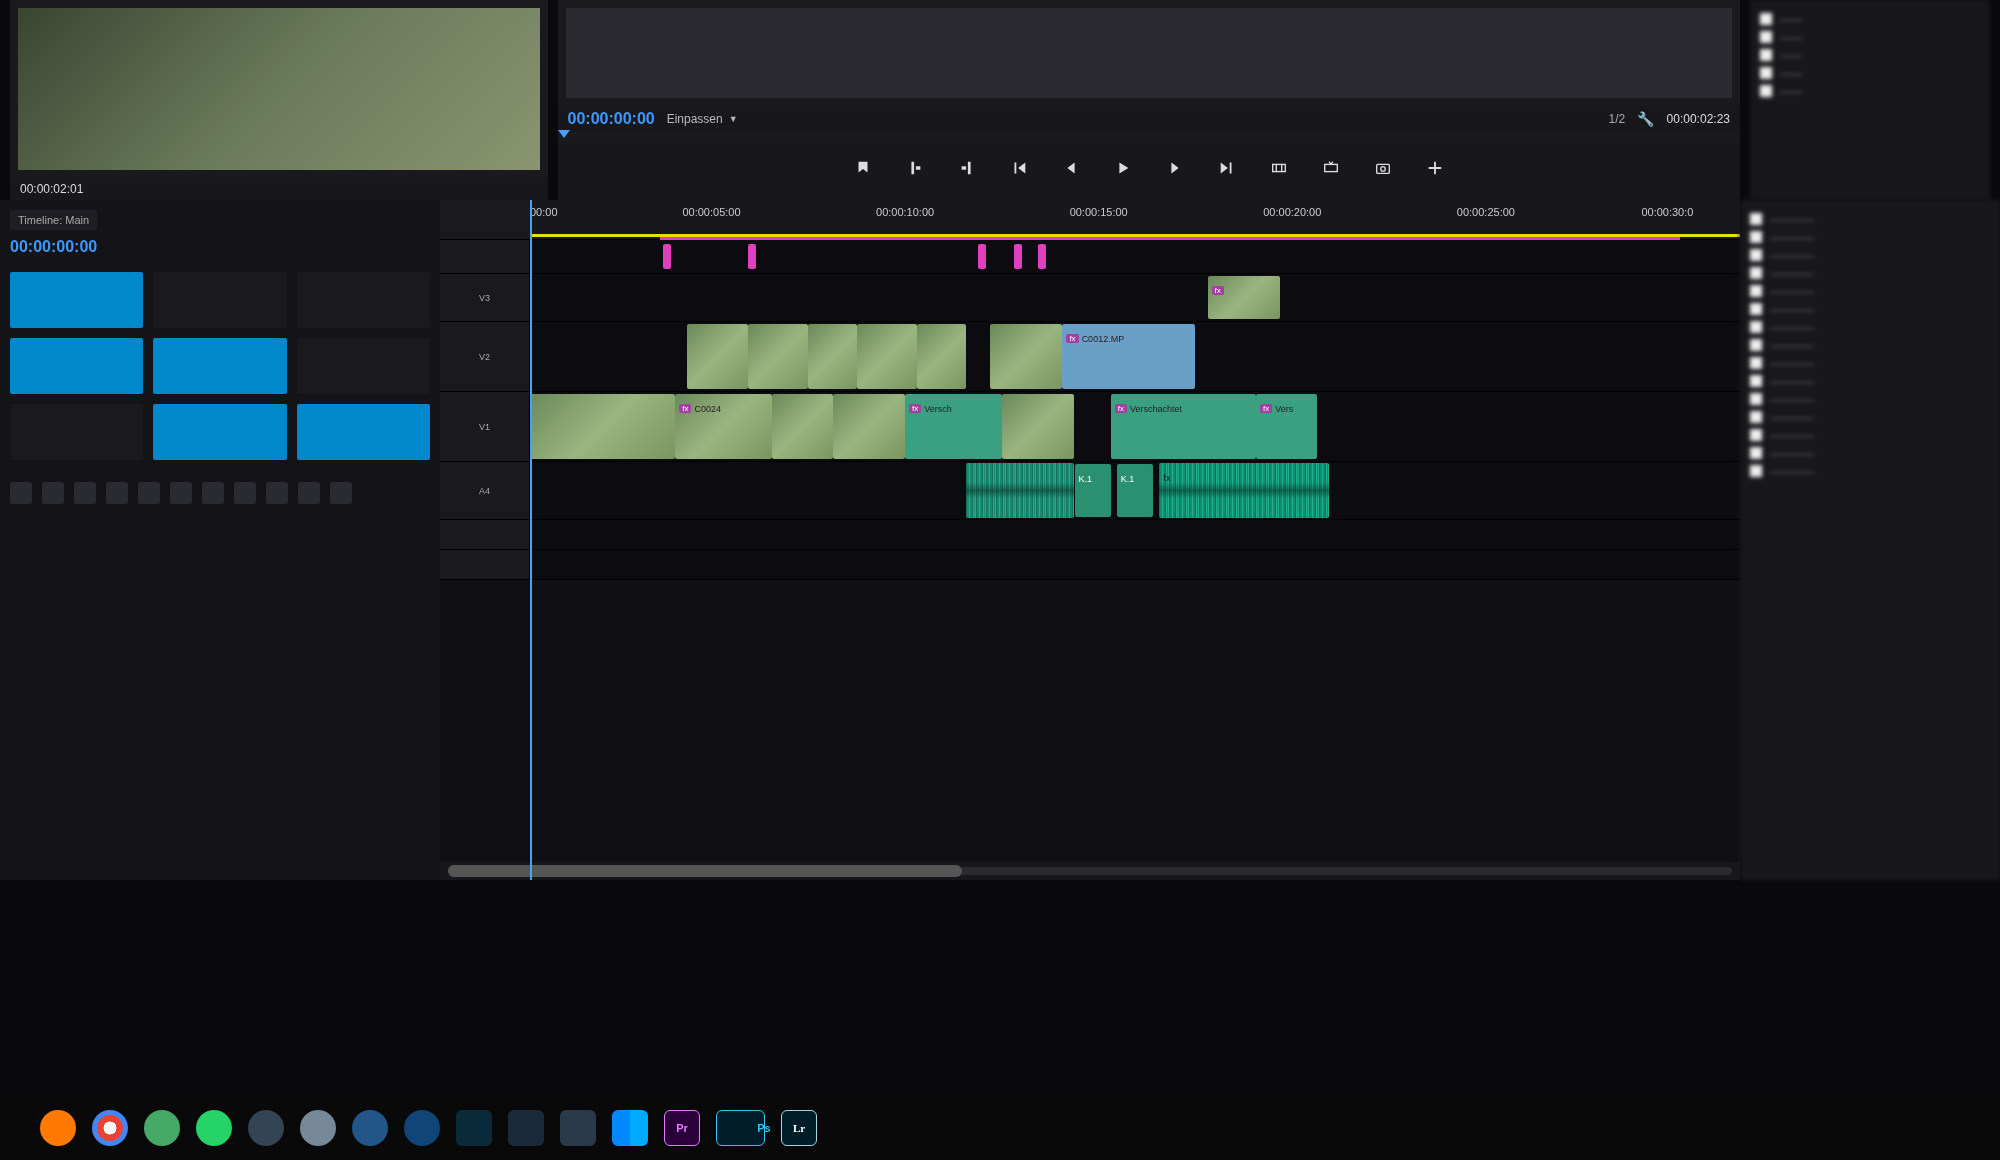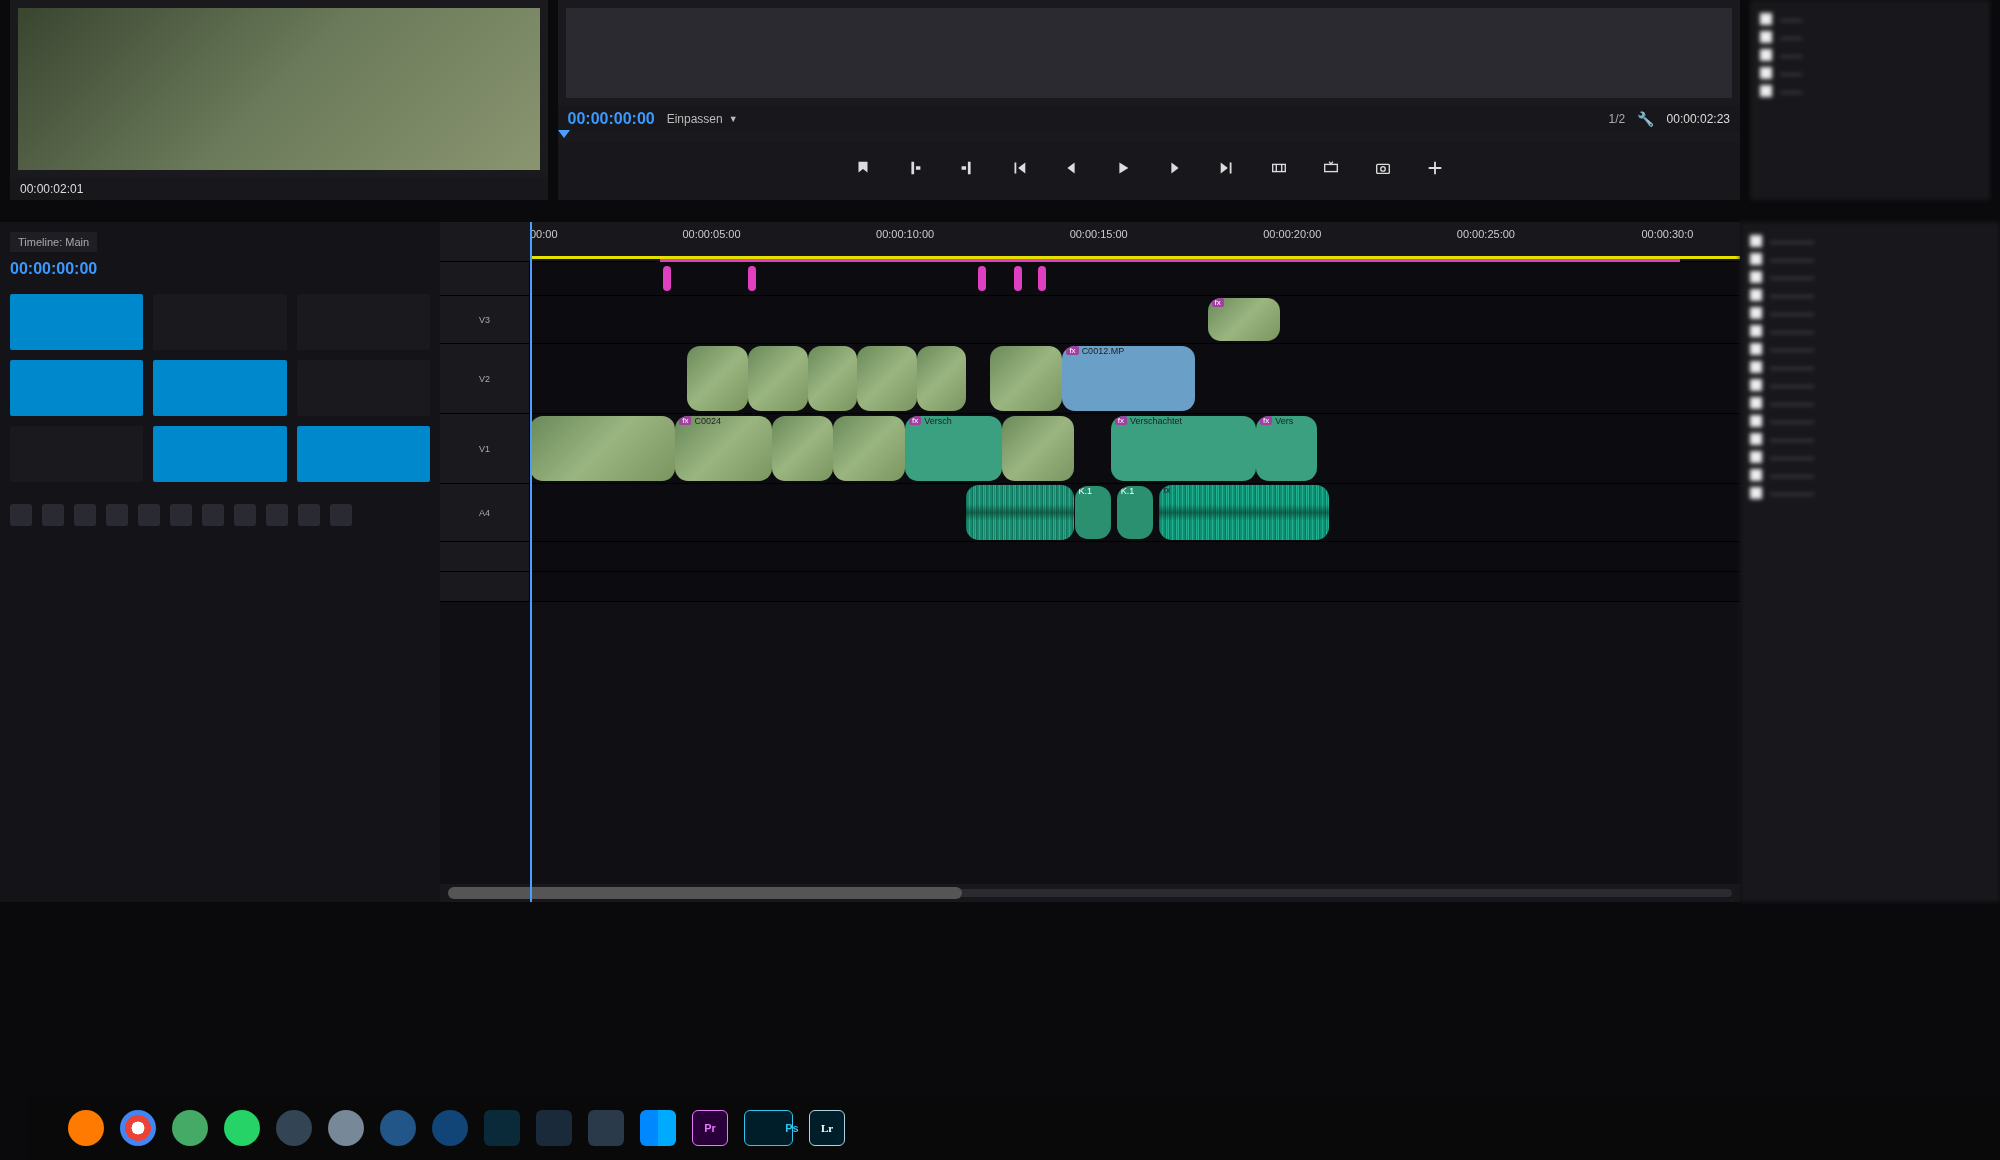--- a/index.html
+++ b/index.html
@@ -76,21 +76,20 @@
   justify-content: center;
   color: #ddd;
   cursor: pointer;
 }
 .transport-btn svg { width: 18px; height: 18px; fill: #ddd; }
 
 
 .edit-row {
   display: flex;
   height: 680px;
-  margin-top: 22px;
 }
 .left-panels {
   width: 440px;
   background: #141418;
   padding: 10px;
   display: flex;
   flex-direction: column;
   gap: 8px;
 }
 .project-tab {
@@ -201,25 +200,25 @@
 }
 .track-content {
   flex: 1;
   position: relative;
   background: #0c0c10;
 }
 .clip {
   position: absolute;
   top: 2px;
   bottom: 2px;
-  border-radius: 13px;
+  border-radius: 2px;
   overflow: hidden;
   display: flex;
   align-items: flex-start;
-  padding: 0 4px;
+  padding: 10px 4px;
   font-size: 9px;
   color: #222;
 }
 .clip-video {
   background: linear-gradient(180deg, #8fbf70 0%, #5a8040 100%);
 }
 .clip-video.thumb {
   background: linear-gradient(135deg, #6a8a5a 0%, #9ab580 50%, #7a9560 100%);
 }
 .clip-nested {
@@ -270,21 +269,20 @@
   position: absolute;
   left: 0;
   right: 0;
   bottom: 0;
   height: 64px;
   background: #0a0a0aee;
   display: flex;
   align-items: center;
   gap: 16px;
   padding: 0 40px;
-  margin-left: 28px;
 }
 .task-icon {
   width: 36px;
   height: 36px;
   border-radius: 6px;
   display: flex;
   align-items: center;
   justify-content: center;
   font-size: 11px;
   font-weight: bold;

